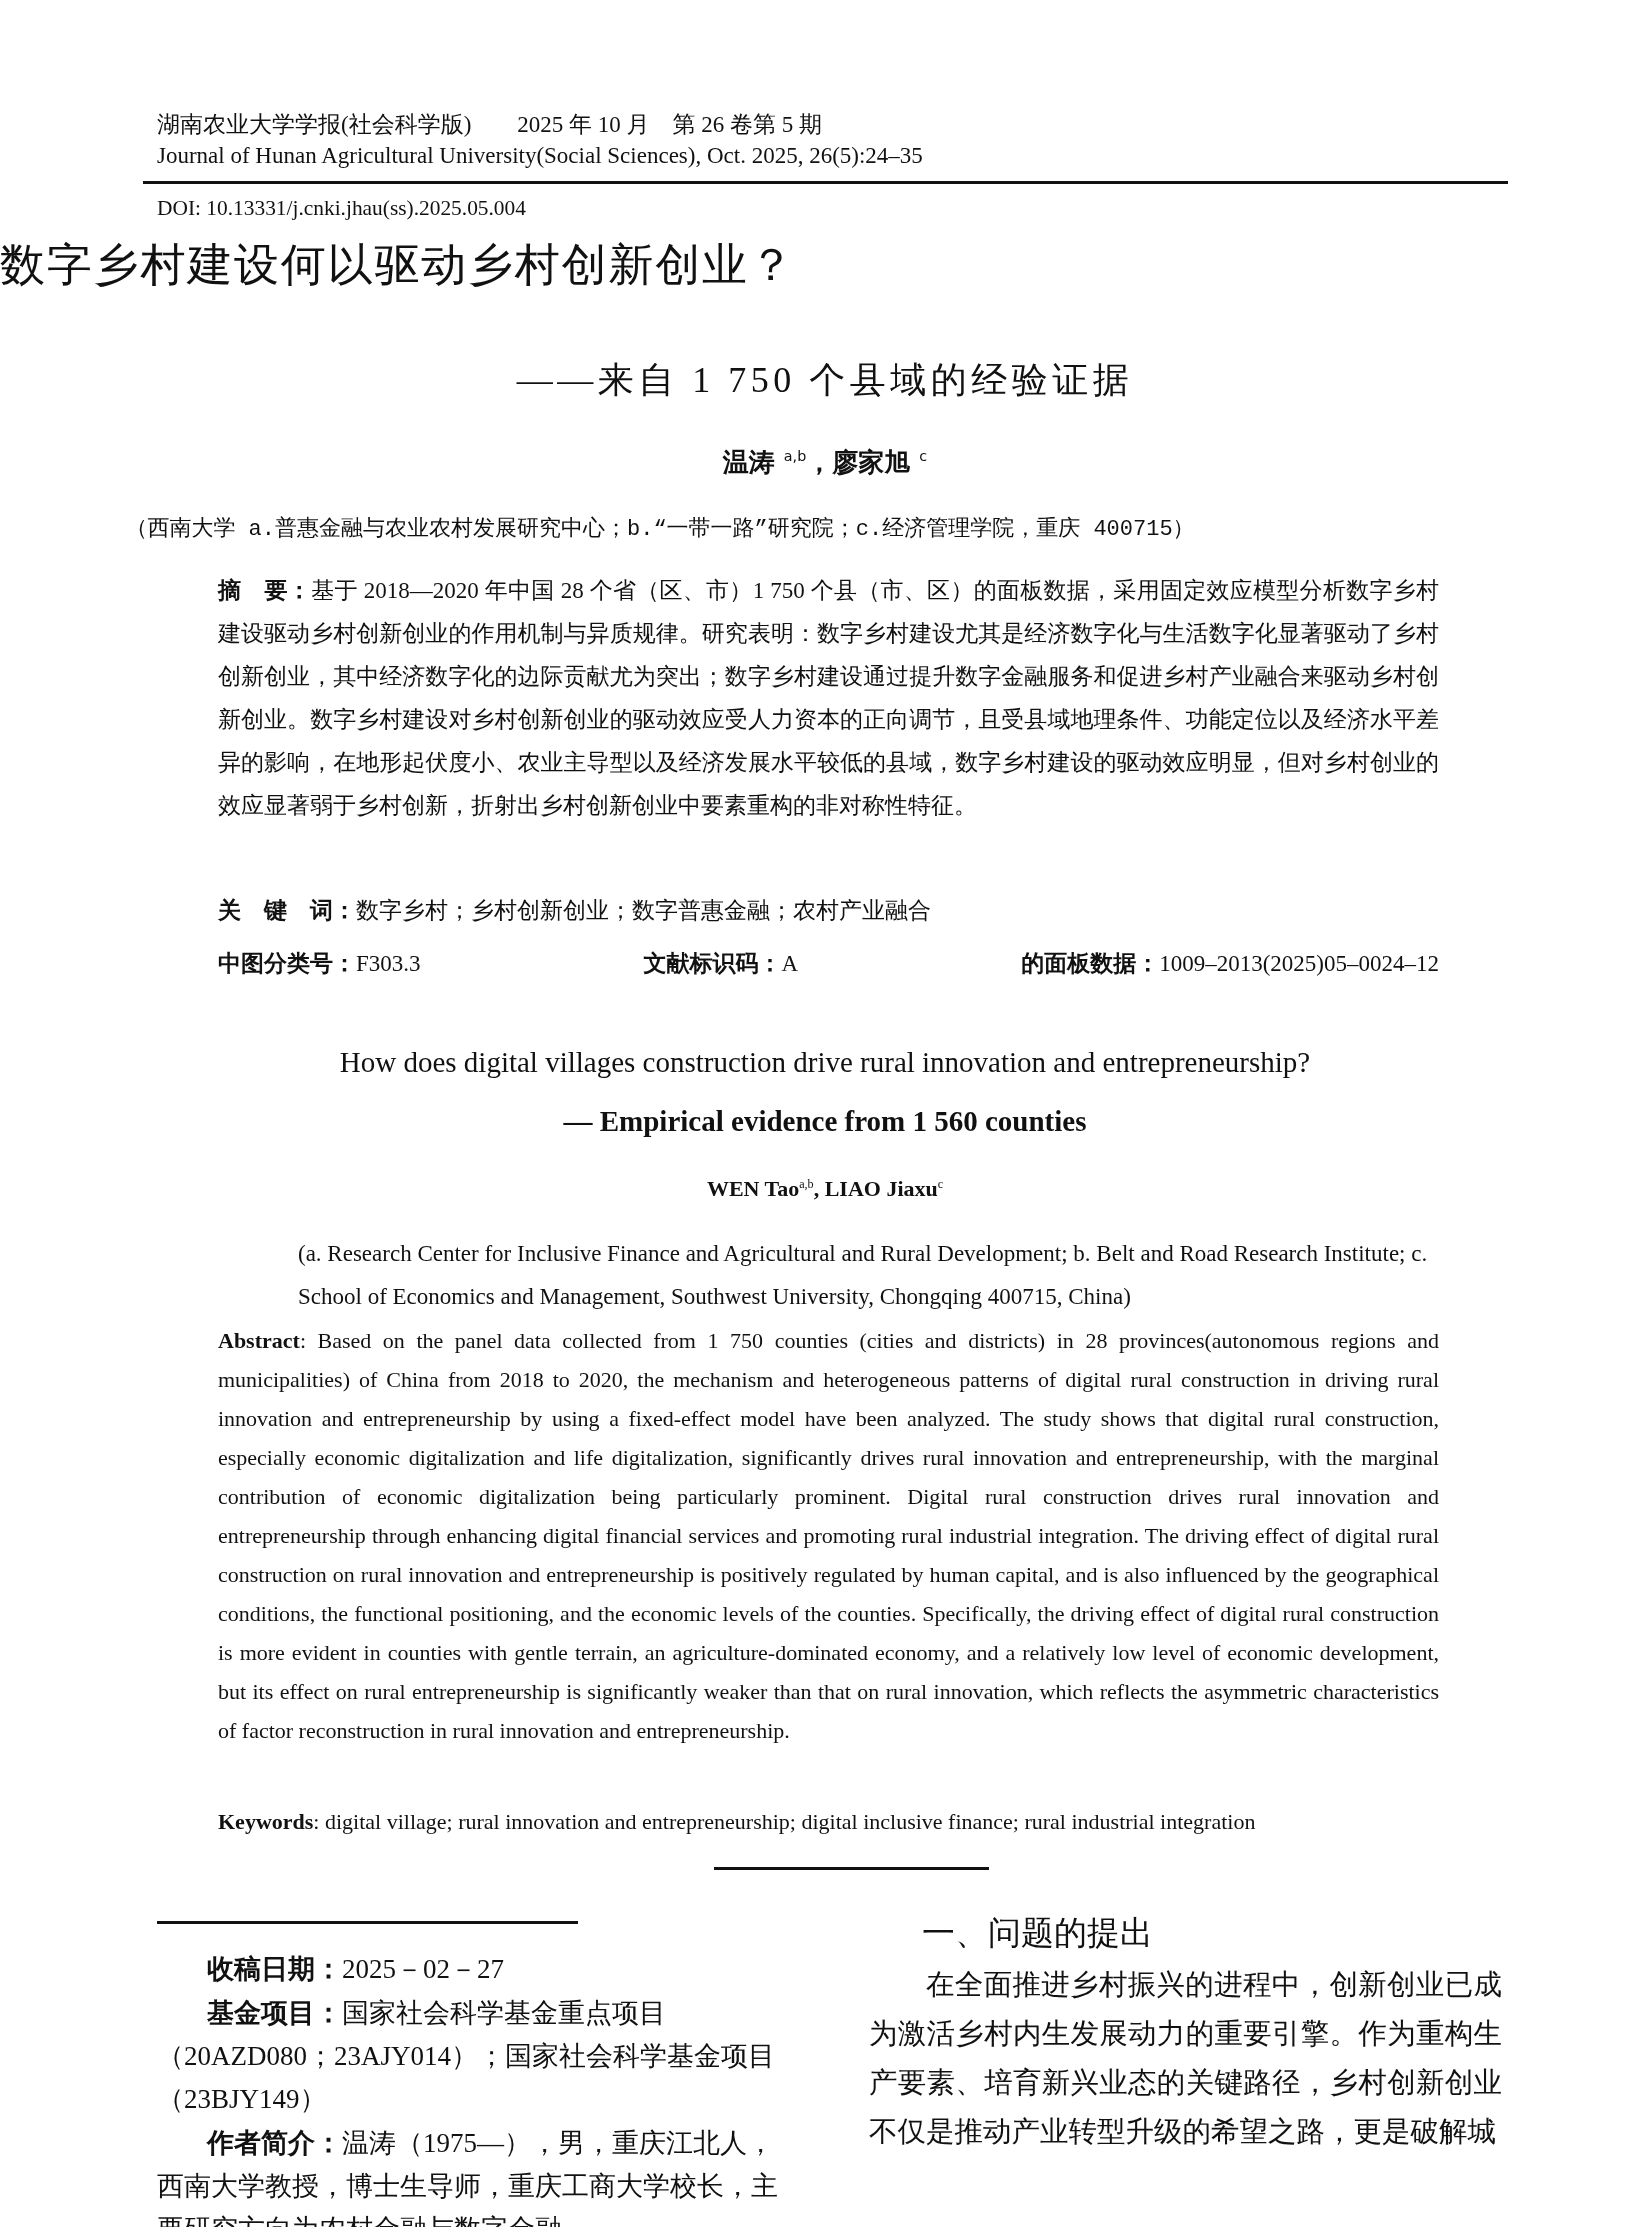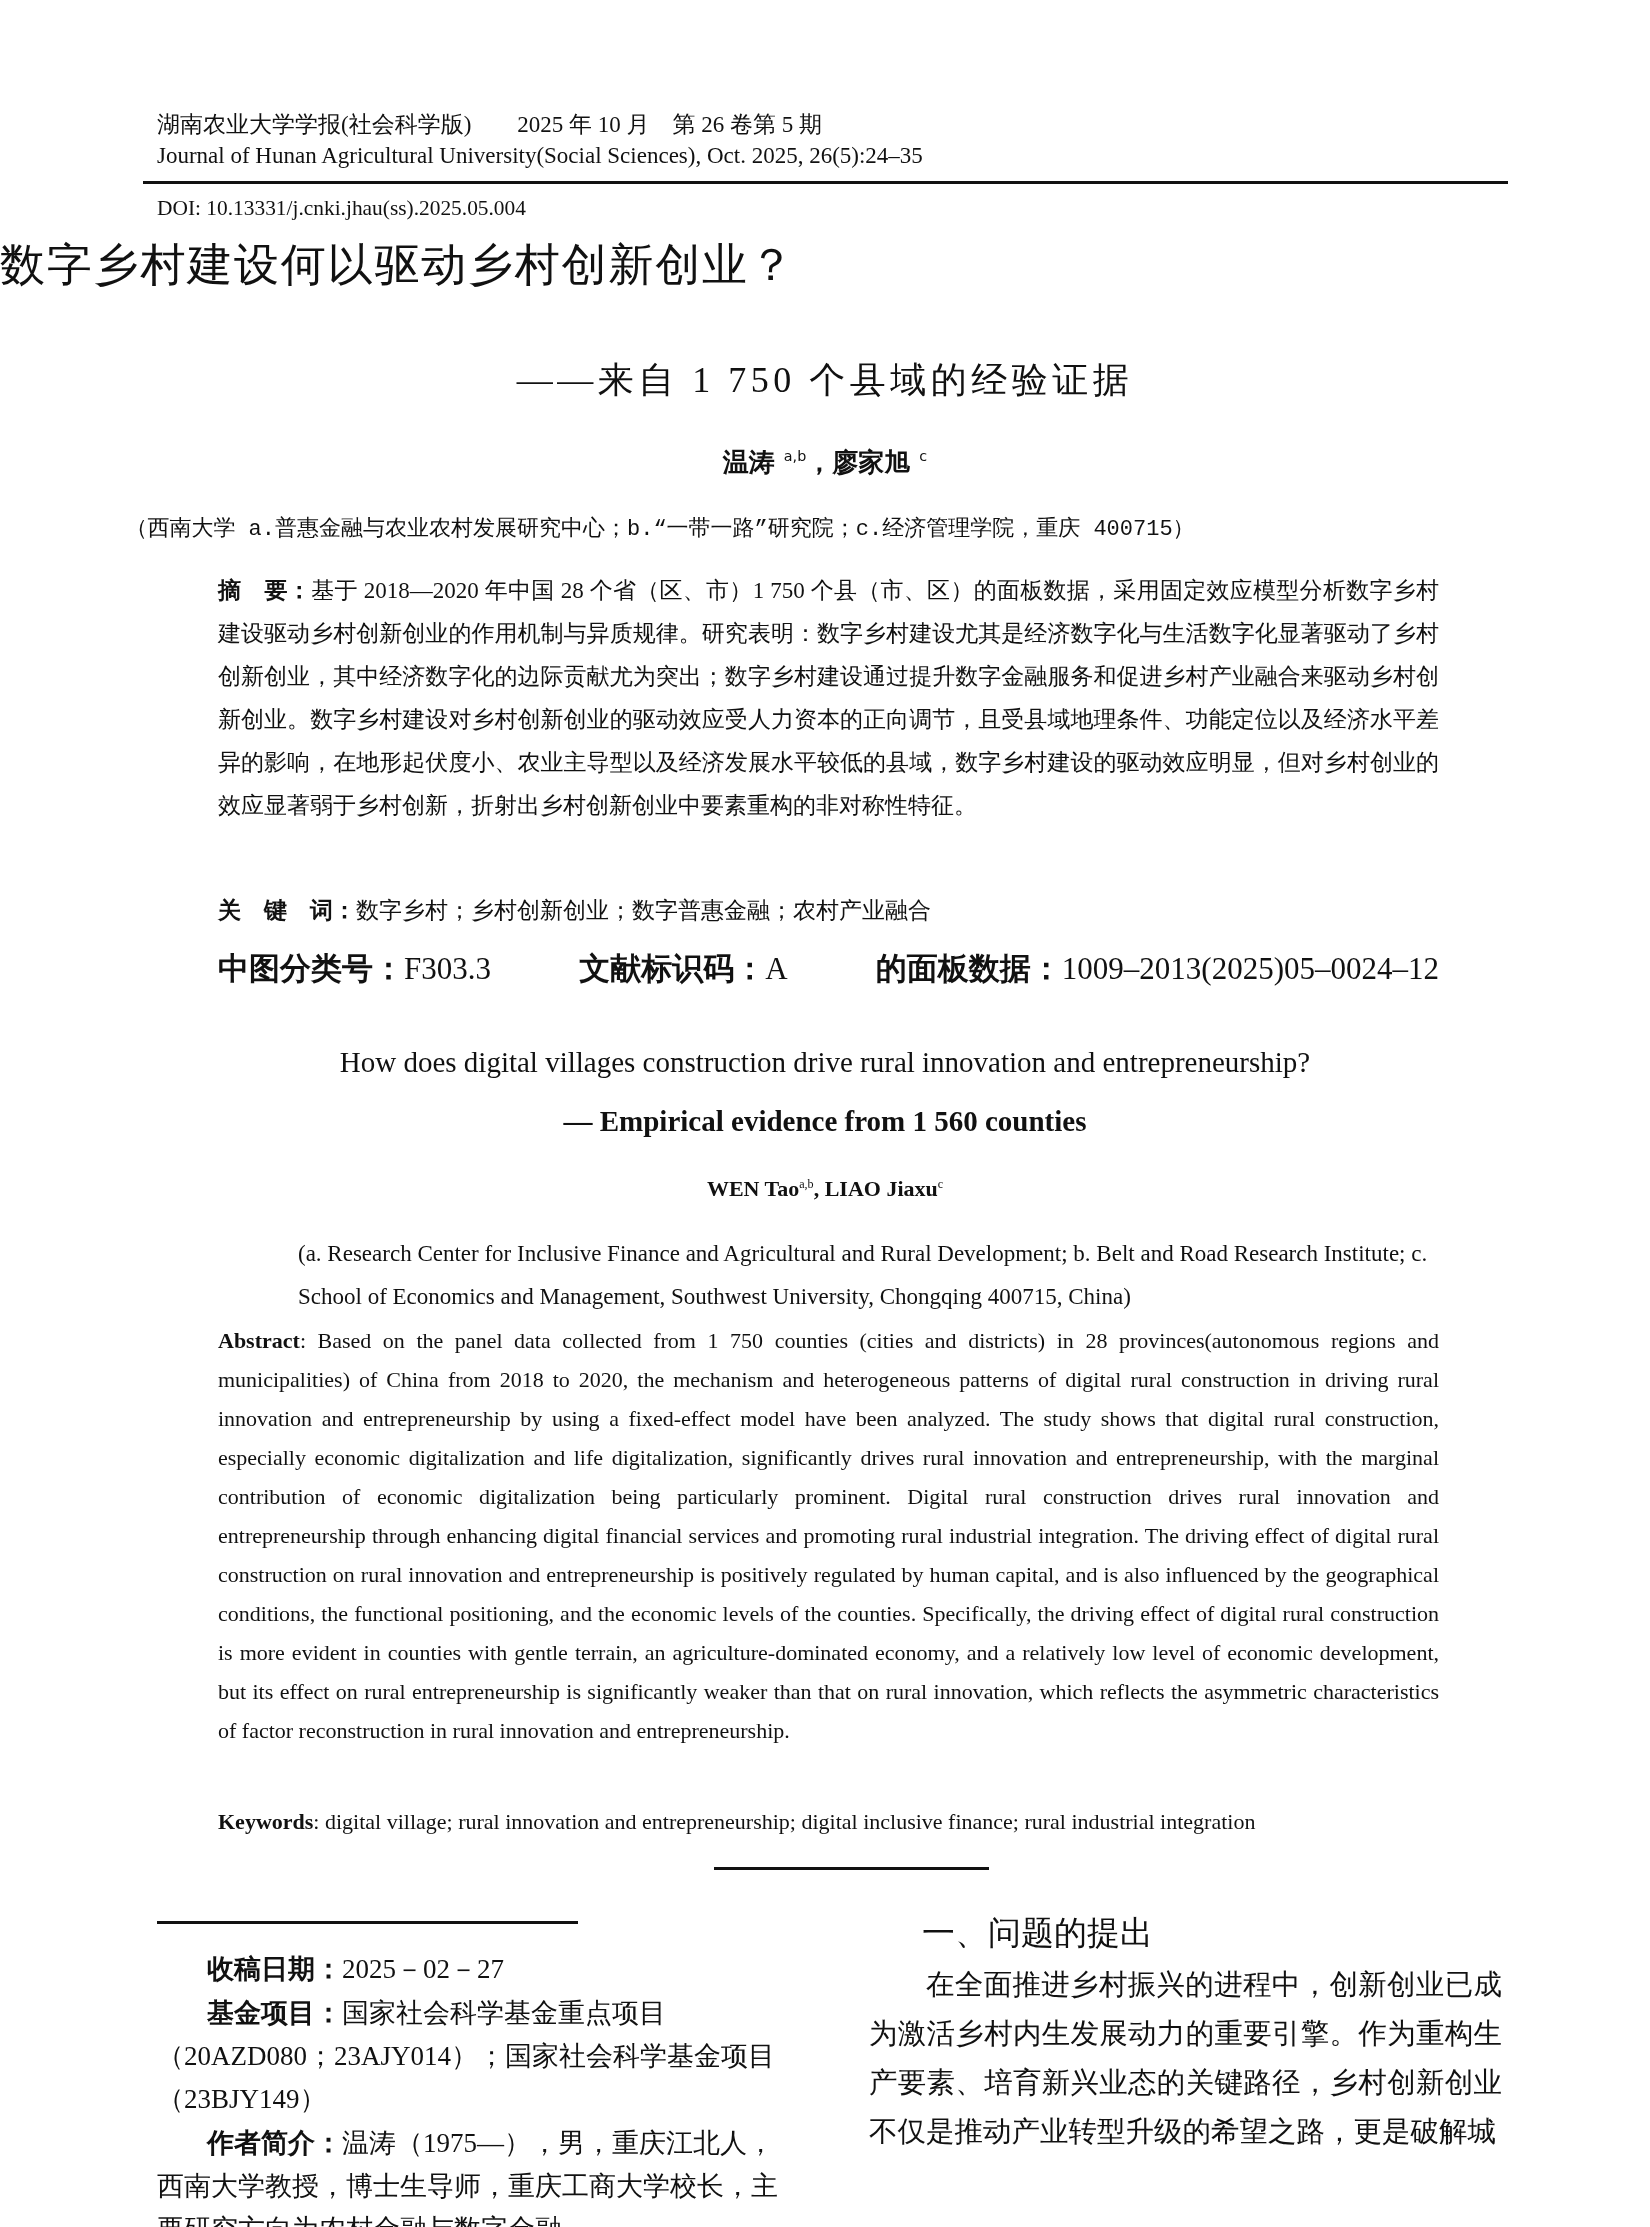--- a/index.html
+++ b/index.html
@@ -10,21 +10,21 @@
   .top-rule { left: 143px; top: 181px; width: 1365px; height: 2.7px; background: #111; }
   .doi { left: 157px; top: 196px; font-size: 21.4px; }
   .title-cn { left: 0; width: 1650px; top: 235px; font-family: "DejaVu Sans", sans-serif; font-size: 45px; letter-spacing: 1.8px; }
   .subtitle-cn { left: 0; width: 1650px; top: 356px; text-align: center; font-size: 36px; letter-spacing: 4.5px; }
   .authors-cn { left: 0; width: 1650px; top: 445px; text-align: center; font-family: "DejaVu Sans", sans-serif; font-weight: bold; font-size: 26px; }
   .authors-cn sup, .authors-en sup { font-size: 0.55em; font-weight: normal; }
   .affil-cn { left: 0; width: 1320px; top: 513px; text-align: center; font-size: 22px; font-family: Liberation Mono, monospace; }
   .abs-cn { left: 218px; width: 1221px; top: 569px; font-size: 23px; line-height: 43px; text-align: justify; }
   .lbl-cn { font-family: "DejaVu Sans", sans-serif; font-weight: bold; }
   .kw-cn { left: 218px; top: 895px; font-size: 23px; }
-  .cls-row { left: 218px; width: 1221px; top: 948px; font-size: 31px; display: flex; justify-content: space-between; }
+  .cls-row { left: 218px; width: 1221px; top: 948px; font-size: 23px; display: flex; justify-content: space-between; }
   .title-en { left: 0; width: 1650px; top: 1046px; text-align: center; font-weight: normal; font-size: 29px; }
   .subtitle-en { left: 0; width: 1650px; top: 1105px; text-align: center; font-weight: bold; font-size: 29px; }
   .authors-en { left: 0; width: 1650px; top: 1176px; text-align: center; font-weight: bold; font-size: 22px; }
   .affil-en { left: 298px; width: 1145px; top: 1232px; font-size: 23px; line-height: 43px; text-indent: 0; }
   .abs-en { left: 218px; width: 1221px; top: 1321px; font-size: 22px; line-height: 39px; text-align: justify; }
   .kw-en { left: 218px; top: 1809px; font-size: 22px; }
   .mid-rule { left: 714px; top: 1867px; width: 275px; height: 2.7px; background: #111; }
   .fn-rule { left: 157px; top: 1921px; width: 421px; height: 2.7px; background: #111; }
   .footnotes { left: 157px; width: 642px; top: 1947px; font-size: 27px; line-height: 43px; }
   .fn-item { text-indent: 50px; }

